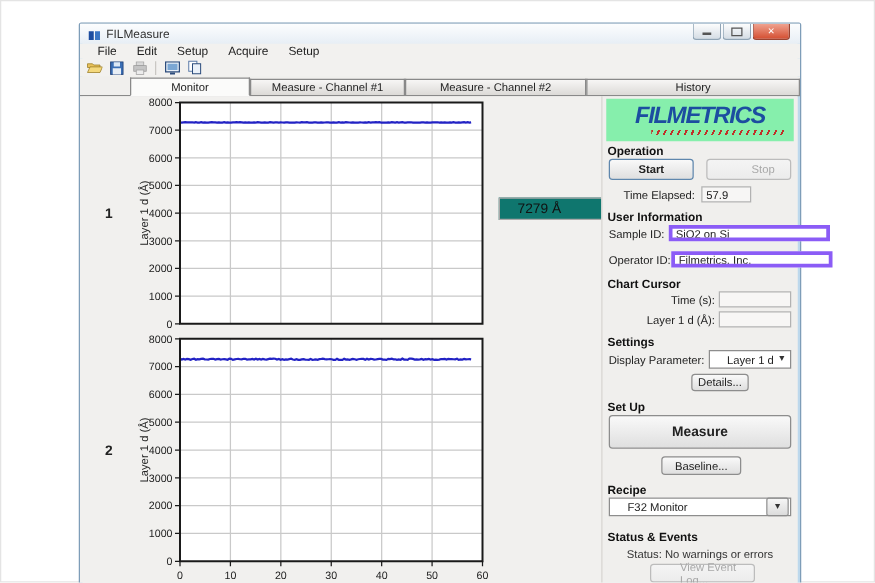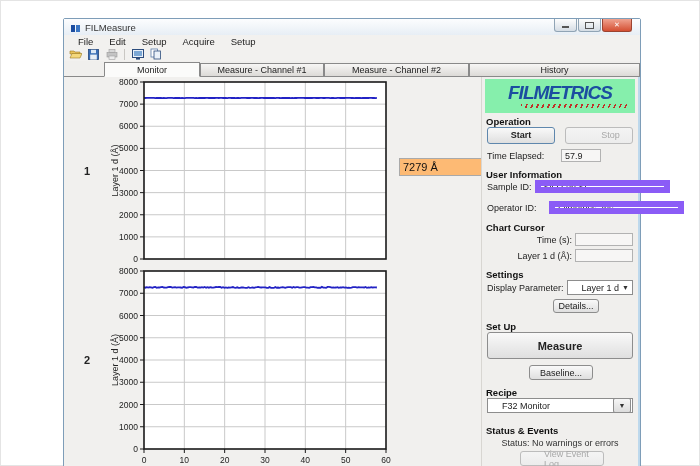--- a/index.html
+++ b/index.html
@@ -32,37 +32,37 @@
   .tab-spacer{width:40px;}
   .tab{height:13px;margin-top:1px;display:flex;align-items:center;justify-content:center;
        font-size:9px;color:#222;border:1px solid #898989;border-bottom:none;
        background:linear-gradient(#f7f6f5,#dcdad7);box-sizing:border-box;}
   .tab.active{height:15px;margin-top:0;background:#fbfbfa;margin-bottom:-1px;border-bottom:1px solid #fbfbfa;}
   
   .content{display:flex;height:393px;}
   .chartpanel{position:relative;width:417px;height:393px;background:#f1f0ee;}
   .chartpanel svg{position:absolute;left:0;}
   svg text{font-family:"Liberation Sans",sans-serif;}
-  .readout{position:absolute;left:335px;width:78px;height:16px;background:#fdba74;border:1px solid #a9a9a9;
-           font-size:11px;color:#111;display:flex;align-items:center;padding-left:3px;text-align:center;}
+  .readout{position:absolute;left:335px;width:78px;height:16px;background:#0f766e;border:1px solid #a9a9a9;
+           font-size:11px;color:#111;display:flex;align-items:center;padding-left:14px;text-align:center;}
   
   .sidebar{position:relative;width:157px;height:393px;background:#f0efed;border-left:1px solid #d8d6d2;box-sizing:border-box;}
   .logo-box{position:absolute;left:3px;top:2px;width:150px;height:34px;background:#86efac;overflow:hidden;}
   .logo-text{font-size:19px;font-weight:bold;font-style:italic;color:#1c4da0;letter-spacing:-1px;
              text-align:center;margin-top:3px;}
   .logo-hatch{height:4px;margin:0 6px 0 36px;
       background:repeating-linear-gradient(115deg,#c03028 0 1.5px,transparent 1.5px 5px);}
   .sec-title{position:absolute;left:4px;font-size:9.5px;font-weight:bold;color:#111;}
   .srow{position:absolute;left:5px;right:5px;display:flex;align-items:center;gap:3px;font-size:9px;color:#222;}
   .lbl{white-space:nowrap;}
   .btn{background:linear-gradient(#f9f9f9,#dfdfdf);border:1px solid #8d8d8d;border-radius:3px;
        font-size:9px;color:#222;display:flex;align-items:center;justify-content:center;box-sizing:border-box;}
   .btn.default{font-weight:bold;border-color:#5f87ad;}
   .btn.disabled{color:#a8a8a8;border-color:#bcbcbc;background:linear-gradient(#f4f4f4,#ececec);padding-left:23px;}
-  .tinput{background:#fff;border:6px solid #8b5cf6;font-size:9px;color:#222;height:13px;
+  .tinput{background:#fff;border:3px solid #8b5cf6;font-size:9px;color:#222;height:13px;
           padding:0 3px;box-sizing:border-box;font-family:"Liberation Sans",sans-serif;}
   .sunken{background:#f7f6f5;border:1px solid #b2b2b2;height:13px;box-sizing:border-box;
           font-size:9px;color:#222;display:flex;align-items:center;padding:0 3px;}
   .combo{background:#fff;border:1px solid #8d8d8d;height:15px;box-sizing:border-box;display:flex;
          align-items:center;font-size:9px;color:#222;}
   .combo .ctext{flex:1;padding-left:14px;white-space:nowrap;overflow:hidden;}
   .combo .carrow{width:13px;text-align:center;font-size:7px;color:#333;}
   .combo-btn{width:16px;height:13px;margin:0 1px;background:linear-gradient(#f6f6f6,#dcdcdc);
              border:1px solid #8d8d8d;border-radius:2px;display:flex;align-items:center;justify-content:center;
              font-size:7px;color:#333;}
@@ -253,32 +253,32 @@
         <div class="logo-text">FILMETRICS</div>
         <div class="logo-hatch"></div>
       </div>
 
       <div class="sec-title" style="top:39px">Operation</div>
       <div class="srow" style="top:49px;height:18px;justify-content:space-between">
         <div class="btn default" style="width:68px;height:17px">Start</div>
         <div class="btn disabled" style="width:68px;height:17px">Stop</div>
       </div>
       <div class="srow" style="top:72px">
-        <span class="lbl" style="flex:1;padding-right:2px">Time Elapsed:</span>
+        <span class="lbl" style="flex:1;text-align:right;padding-right:2px">Time Elapsed:</span>
         <div class="sunken" style="width:40px;margin-right:32px">57.9</div>
       </div>
 
       <div class="sec-title" style="top:92px">User Information</div>
       <div class="srow" style="top:103px">
         <span class="lbl" style="width:47px;text-align:right">Sample ID:</span>
         <input class="tinput" style="flex: 1 1 0%;" value="SiO2 on Si">
       </div>
       <div class="srow" style="top:124px">
         <span class="lbl" style="width:47px;text-align:right">Operator ID:</span>
-        <input class="tinput" style="flex: 1 1 0%; margin-left: 12px;" value="Filmetrics, Inc.">
+        <input class="tinput" style="flex: 1 1 0%;" value="Filmetrics, Inc.">
       </div>
 
       <div class="sec-title" style="top:145px">Chart Cursor</div>
       <div class="srow" style="top:156px">
         <span class="lbl" style="flex:1;text-align:right">Time (s):</span>
         <div class="sunken" style="width:58px"></div>
       </div>
       <div class="srow" style="top:172px">
         <span class="lbl" style="flex:1;text-align:right">Layer 1 d (Å):</span>
         <div class="sunken" style="width:58px"></div>

